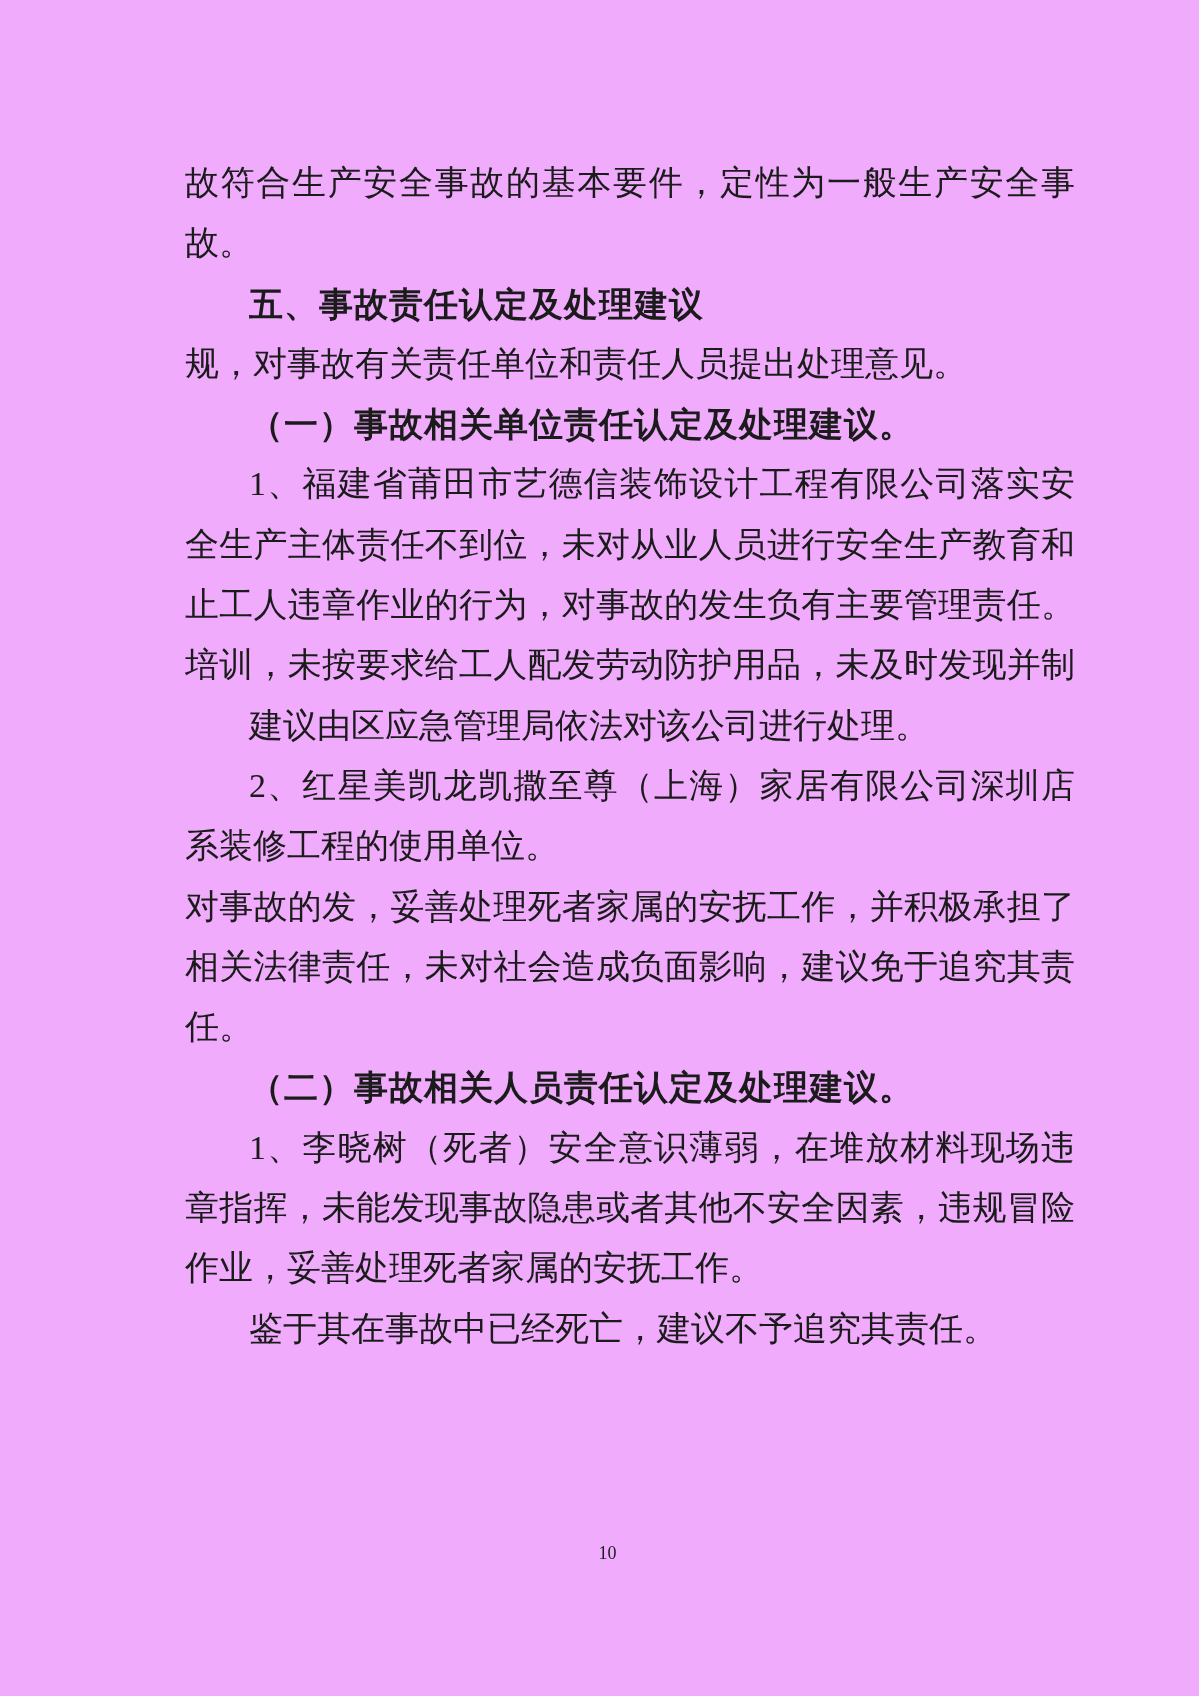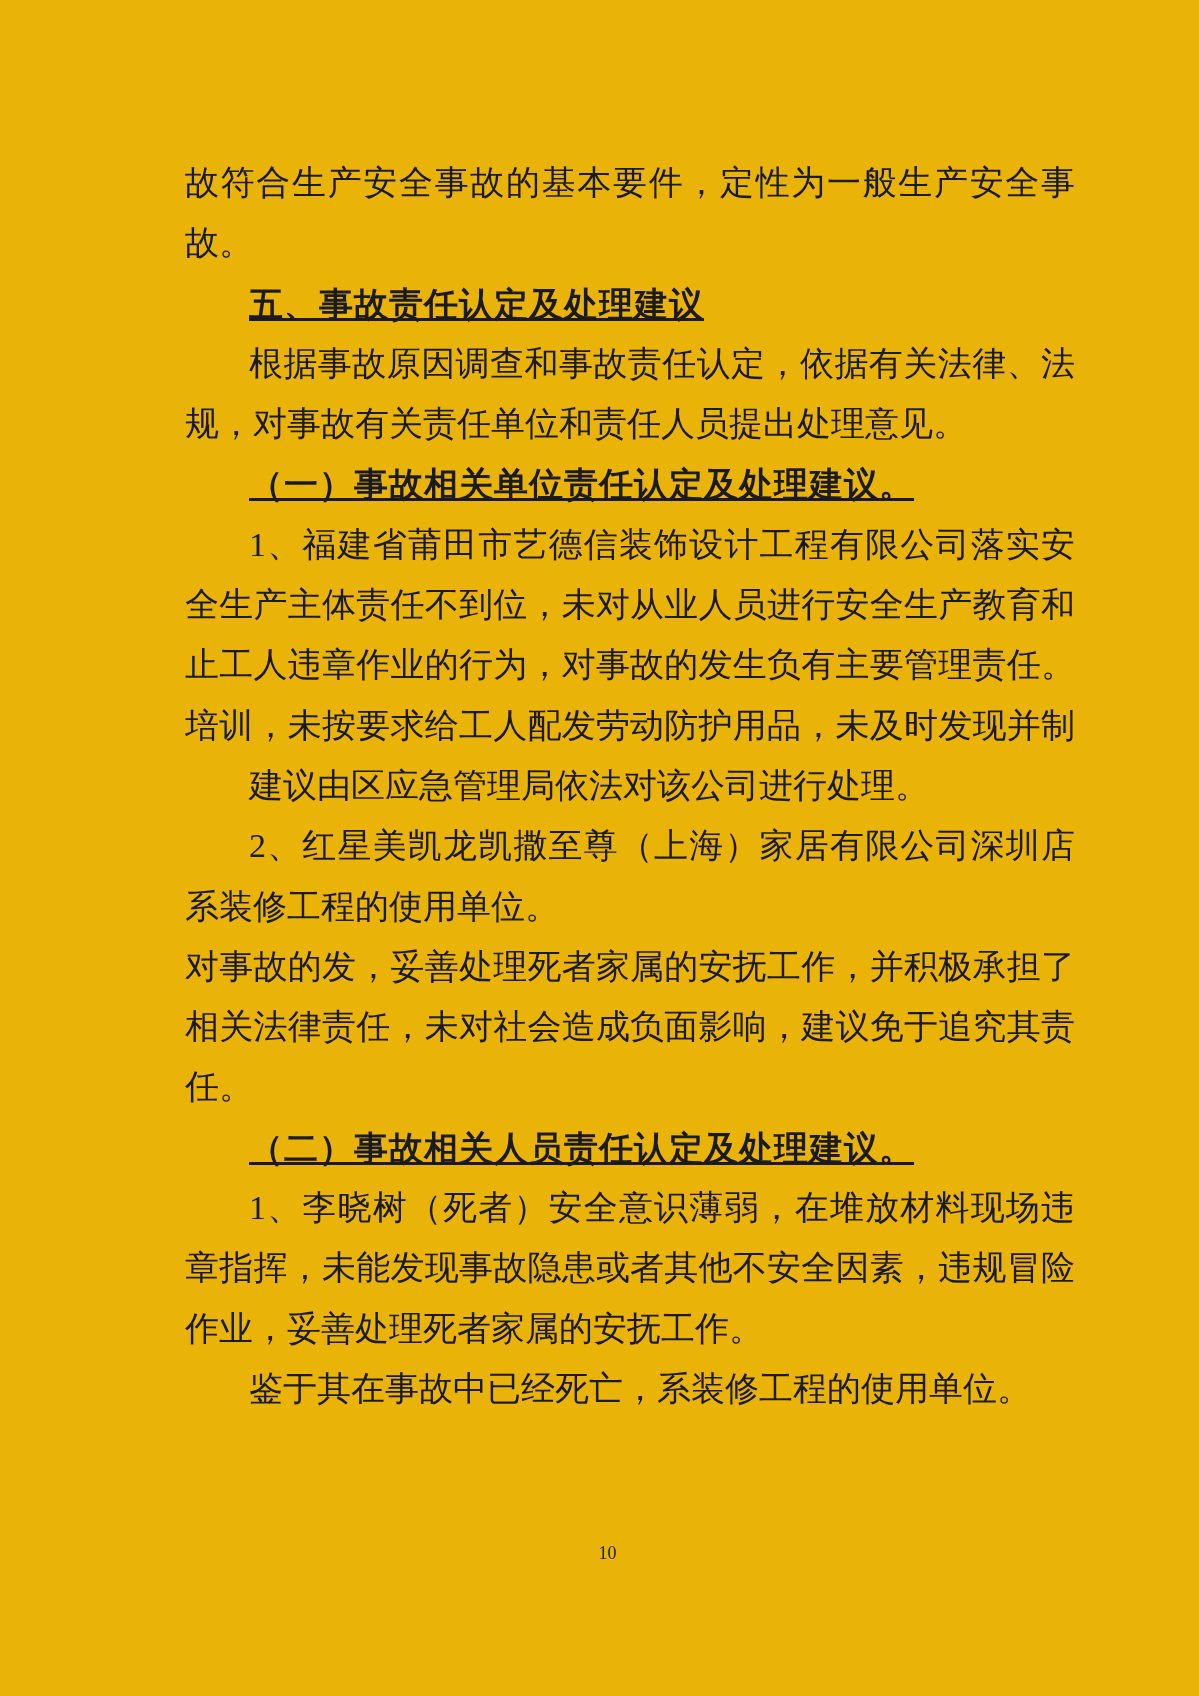--- a/index.html
+++ b/index.html
@@ -4,21 +4,21 @@
 <style>
   html, body {
     margin: 0;
     padding: 0;
     background: #ffffff;
   }
   .page {
     position: relative;
     width: 1199px;
     height: 1696px;
-    background: #eab308;
+    background: #f0abfc;
     overflow: hidden;
     color: #1b1b1b;
   }
   .content {
     position: absolute;
     left: 185px;
     top: 153px;
     width: 890px;
   }
   .line {
@@ -36,54 +36,52 @@
     text-align: justify;
     text-align-last: justify;
   }
   .indent {
     text-indent: 64px;
   }
   .heading {
     font-family: "Liberation Sans", "DejaVu Sans", sans-serif;
     font-weight: 900;
     letter-spacing: 1px;
-    text-decoration: underline;
   }
   .page-number {
     position: absolute;
     left: 8px;
     top: 1543px;
     width: 100%;
     text-align: center;
     font-family: "Liberation Serif", "DejaVu Serif", serif;
     font-size: 18px;
     color: #1b1b1b;
   }
 </style>
 </head>
 <body>
 
 <div class="page">
   <div class="content">
     <div class="line fill">故符合生产安全事故的基本要件，定性为一般生产安全事</div>
     <div class="line">故。</div>
     <div class="line heading indent">五、事故责任认定及处理建议</div>
-    <div class="line fill indent">根据事故原因调查和事故责任认定，依据有关法律、法</div>
     <div class="line">规，对事故有关责任单位和责任人员提出处理意见。</div>
     <div class="line heading indent">（一）事故相关单位责任认定及处理建议。</div>
     <div class="line fill indent">1、福建省莆田市艺德信装饰设计工程有限公司落实安</div>
     <div class="line fill">全生产主体责任不到位，未对从业人员进行安全生产教育和</div>
     <div class="line fill">止工人违章作业的行为，对事故的发生负有主要管理责任。</div>
     <div class="line fill">培训，未按要求给工人配发劳动防护用品，未及时发现并制</div>
     <div class="line indent">建议由区应急管理局依法对该公司进行处理。</div>
     <div class="line fill indent">2、红星美凯龙凯撒至尊（上海）家居有限公司深圳店</div>
     <div class="line">系装修工程的使用单位。</div>
     <div class="line fill">对事故的发，妥善处理死者家属的安抚工作，并积极承担了</div>
     <div class="line fill">相关法律责任，未对社会造成负面影响，建议免于追究其责</div>
     <div class="line">任。</div>
     <div class="line heading indent">（二）事故相关人员责任认定及处理建议。</div>
     <div class="line fill indent">1、李晓树（死者）安全意识薄弱，在堆放材料现场违</div>
     <div class="line fill">章指挥，未能发现事故隐患或者其他不安全因素，违规冒险</div>
     <div class="line">作业，妥善处理死者家属的安抚工作。</div>
-    <div class="line indent">鉴于其在事故中已经死亡，系装修工程的使用单位。</div>
+    <div class="line indent">鉴于其在事故中已经死亡，建议不予追究其责任。</div>
   </div>
   <div class="page-number">10</div>
 </div>
 
 </body></html>

